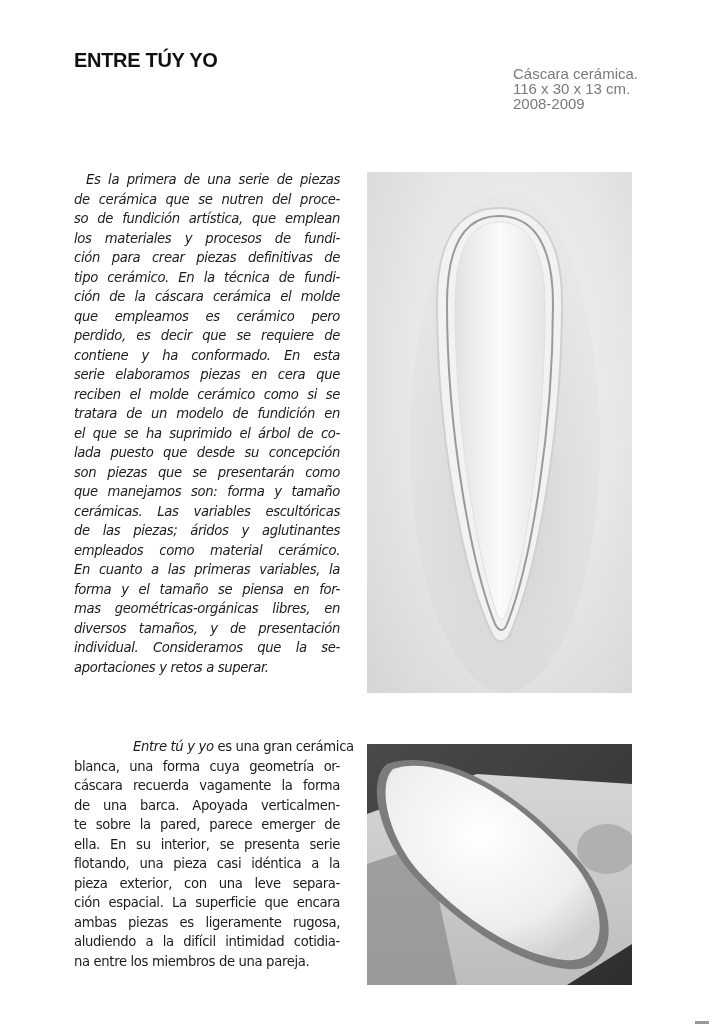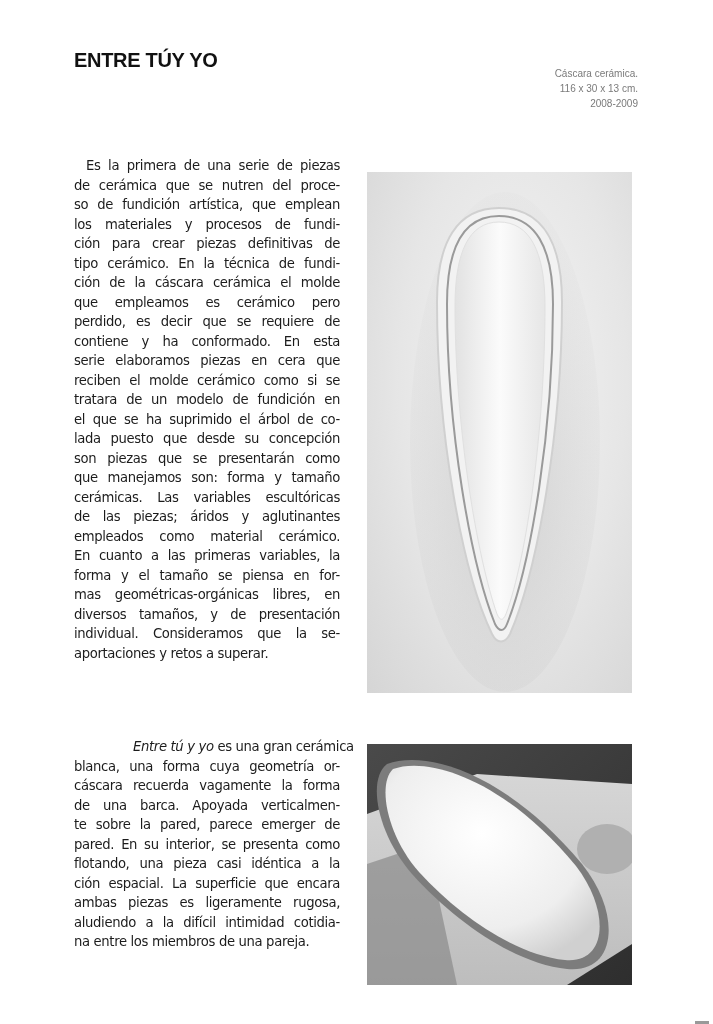--- a/index.html
+++ b/index.html
@@ -1,24 +1,24 @@
 <!DOCTYPE html>
 <html><head>
 <meta charset="utf-8">
 <style>
   html, body { margin: 0; padding: 0; background: #ffffff; }
   body { width: 713px; height: 1024px; position: relative; overflow: hidden; font-family: "DejaVu Sans", sans-serif; color: #1a1a1a; }
   .title { position: absolute; left: 74px; top: 49px; font-family: "Liberation Sans", sans-serif; font-weight: bold; font-size: 20px; letter-spacing: -0.3px; color: #111; margin: 0; }
-  .caption { position: absolute; right: 75px; top: 66px; text-align: right; font-family: "Liberation Sans", sans-serif; font-size: 10px; line-height: 15px; color: #7a7a7a; }
+  .caption { position: absolute; right: 75px; top: 66px; font-family: "Liberation Sans", sans-serif; font-size: 15px; line-height: 15px; color: #7a7a7a; }
   .caption div { white-space: nowrap; }
   .col { position: absolute; left: 74px; width: 266px; font-family: "DejaVu Sans", sans-serif; font-size: 13.2px; line-height: 19.5px; text-align: justify; color: #1c1c1c; letter-spacing: -0.35px; }
   .col .line { display: block; text-align: justify; text-align-last: justify; white-space: nowrap; overflow: visible; }
   .col .line.last { text-align-last: left; }
   .col .line.indent { padding-left: 12px; }
-  .p1 { top: 156px; }
+  .p1 { top: 170px; font-style: italic; }
   .p2 { top: 737px; }
   em { font-style: italic; margin-left: 47px; }
   .photo { position: absolute; overflow: hidden; }
   .photo1 { left: 367px; top: 172px; width: 265px; height: 521px; background: radial-gradient(ellipse at 55% 40%, #f4f4f4 0%, #e6e6e6 55%, #d5d5d5 100%); }
   .photo2 { left: 367px; top: 744px; width: 265px; height: 241px; background: #3d3d3d; }
   .page-num { position: absolute; right: 4px; bottom: 0px; width: 14px; height: 3px; background: #999; }
 </style>
 </head>
 <body>
 
@@ -58,22 +58,23 @@
   <span class="line">individual. Consideramos que la se-</span>
   <span class="line last">aportaciones y retos a superar.</span>
 </div>
 
 <div class="col p2">
   <span class="line indent"><em>Entre tú y yo</em><span> es una gran cerámica</span></span>
   <span class="line">blanca, una forma cuya geometría or-</span>
   <span class="line">cáscara recuerda vagamente la forma</span>
   <span class="line">de una barca. Apoyada verticalmen-</span>
   <span class="line">te sobre la pared, parece emerger de</span>
-  <span class="line">pared. En su interior, se presenta como</span>
+  <span class="line">ella. En su interior, se presenta serie</span>
   <span class="line">flotando, una pieza casi idéntica a la</span>
+  <span class="line">pieza exterior, con una leve separa-</span>
   <span class="line">ción espacial. La superficie que encara</span>
   <span class="line">ambas piezas es ligeramente rugosa,</span>
   <span class="line">aludiendo a la difícil intimidad cotidia-</span>
   <span class="line last">na entre los miembros de una pareja.</span>
 </div>
 
 <div class="photo photo1" title="white ceramic elongated teardrop shell mounted vertically on wall, inner piece floating inside outer">
   <svg width="265" height="521" viewBox="0 0 265 521">
     <defs>
       <radialGradient id="shadow1" cx="50%" cy="55%" r="60%">

